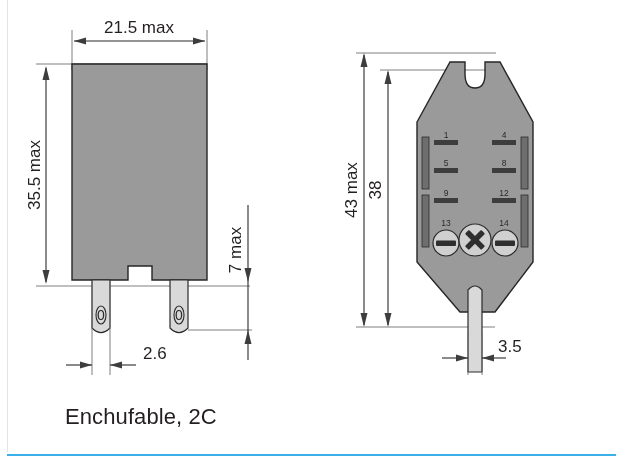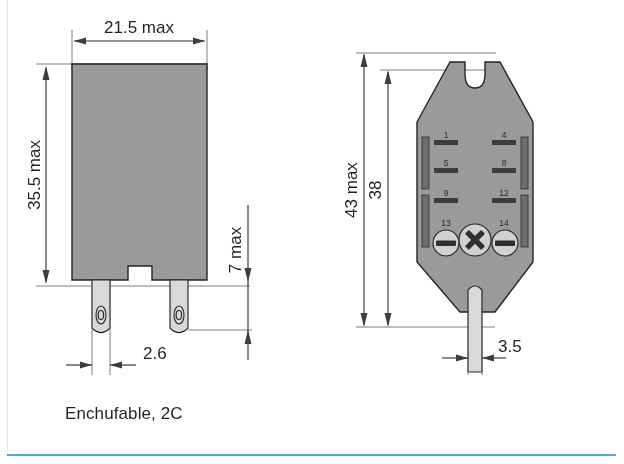--- a/index.html
+++ b/index.html
@@ -40,21 +40,21 @@
   #fig-left  { left: 0px;   width: 320px; }
   #fig-right { left: 320px; width: 304px; }
 
   .svg-stage {
     position: absolute;
     left: 0;
     top: 0;
   }
   .caption {
     position: absolute;
-    font-size: 17px;
+    font-size: 22px;
     color: #231f20;
     letter-spacing: 0.1px;
     white-space: nowrap;
   }
   #caption-left  { left: 65px;  top: 404px; }
 
   
   .part-fill      { fill: #9a9a9a; }
   .part-stroke    { stroke: #262626; stroke-width: 1.4; fill: none; }
   .pin-fill       { fill: #d9d9d9; }

